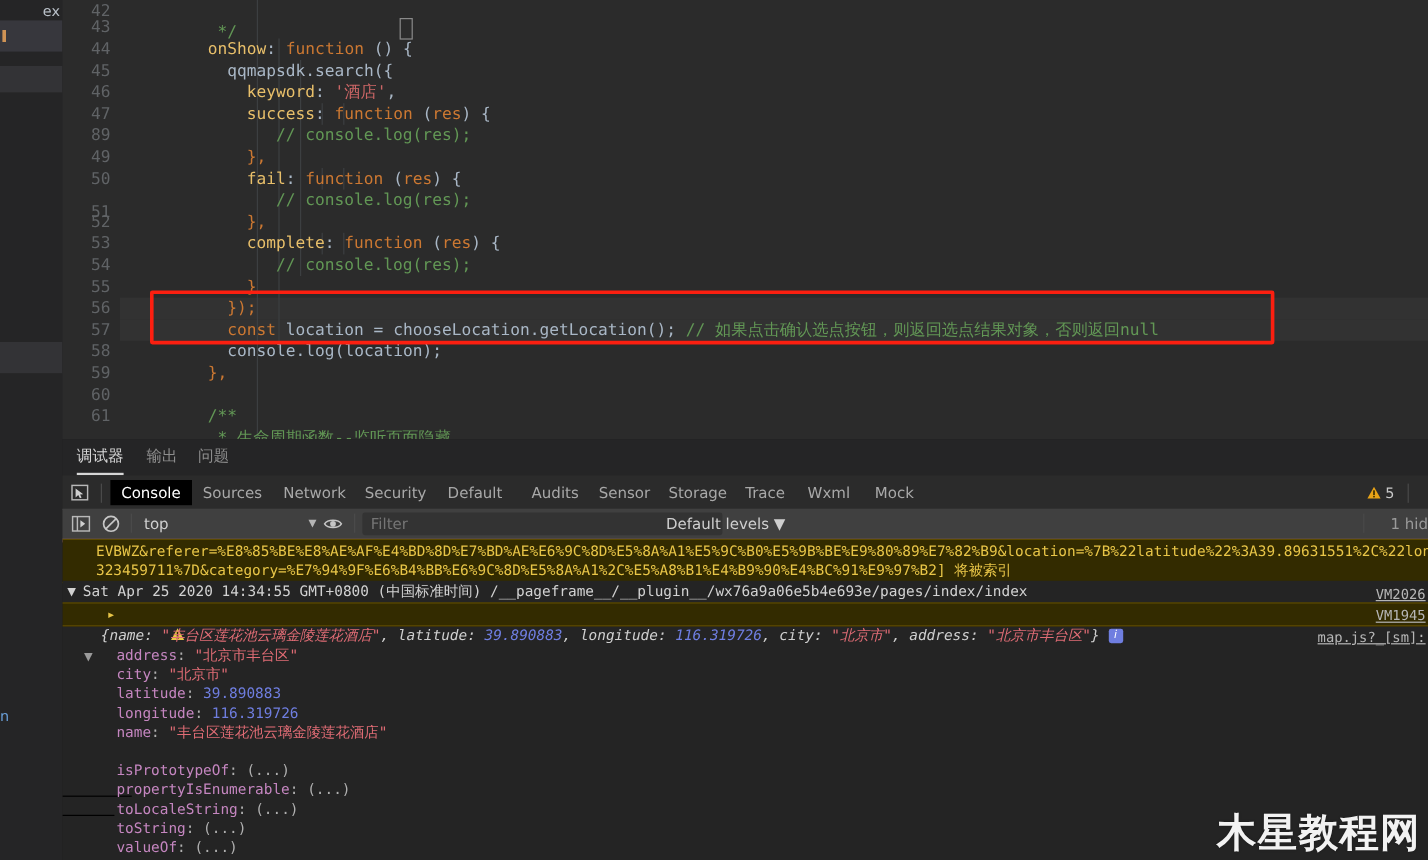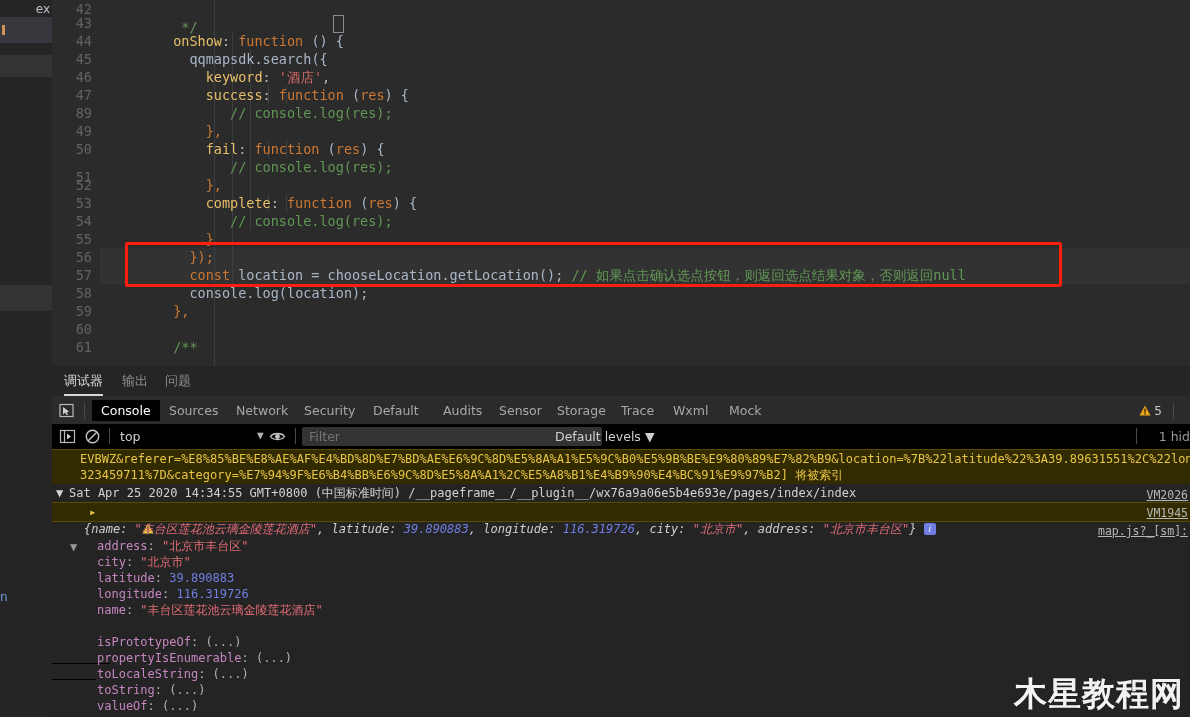--- a/index.html
+++ b/index.html
@@ -57,21 +57,21 @@
 
   .dt-tabbar{position:absolute;left:0;top:30px;right:0;height:28px;background:#2b2b2b;border-bottom:1px solid #3b3b3b;}
   .dt-tab{position:absolute;top:4px;height:21px;line-height:21px;padding:0 9px;font-size:12.5px;color:#a8a8a8;
           font-family:"DejaVu Sans","Liberation Sans",sans-serif;border-radius:0;cursor:default;}
   .dt-tab.active{background:#000;color:#fff;}
   .inspect-icon{position:absolute;left:7px;top:7px;width:16px;height:16px;}
   .tabbar-sep{position:absolute;top:7px;width:1px;height:16px;background:#4a4a4a;}
   .warn-badge{position:absolute;top:6px;height:18px;line-height:18px;font-size:12px;color:#c8c8c8;
               font-family:"DejaVu Sans","Liberation Sans",sans-serif;}
 
-  .dt-toolbar{position:absolute;left:0;top:58px;right:0;height:25px;background:#000000;border-bottom:3px solid #fca5a5;}
+  .dt-toolbar{position:absolute;left:0;top:58px;right:0;height:25px;background:#404040;border-bottom:3px solid #fca5a5;}
   .tb-icon{position:absolute;top:4px;width:17px;height:17px;cursor:pointer;}
   .ctx-select{position:absolute;top:4px;height:17px;line-height:17px;font-size:12.5px;color:#cfcfcf;
               font-family:"DejaVu Sans","Liberation Sans",sans-serif;cursor:pointer;}
   .ctx-caret{position:absolute;top:5px;font-size:11px;color:#b4b4b4;}
   .filter-box{position:absolute;top:3px;height:19px;line-height:19px;background:#333;border:none;border-radius:2px;
               color:#9a9a9a;font-size:12.5px;padding-left:7px;box-sizing:border-box;
               font-family:"DejaVu Sans","Liberation Sans",sans-serif;}
   .levels{position:absolute;top:4px;height:17px;line-height:17px;font-size:12.5px;color:#cfcfcf;
           font-family:"DejaVu Sans","Liberation Sans",sans-serif;cursor:pointer;}
   .hidden-note{position:absolute;top:4px;height:17px;line-height:17px;font-size:12.5px;color:#9a9a9a;
@@ -222,20 +222,23 @@
       </div>
 
       <div class="line" style="top:284px;">
         <span class="t-plain"> </span><span class="t-key">},</span>
       </div>
 
       <div class="line" style="top:320px;">
         <span class="t-plain"> </span><span class="t-cmt">/**</span>
       </div>
 
+      <div class="line" style="top:338px;">
+        <span class="t-plain">  </span><span class="t-cmt">* 生命周期函数--监听页面隐藏</span>
+      </div>
     </div>
 
     <div class="annot" style="left:73px;top:242px;width:937px;height:45px;"></div>
   </div>
 
   <div class="devtools">
 
     <div class="cn-tabs">
       <div class="cn-tab active" style="left:12px;">调试器</div>
       <div class="cn-tab" style="left:70px;">输出</div>

